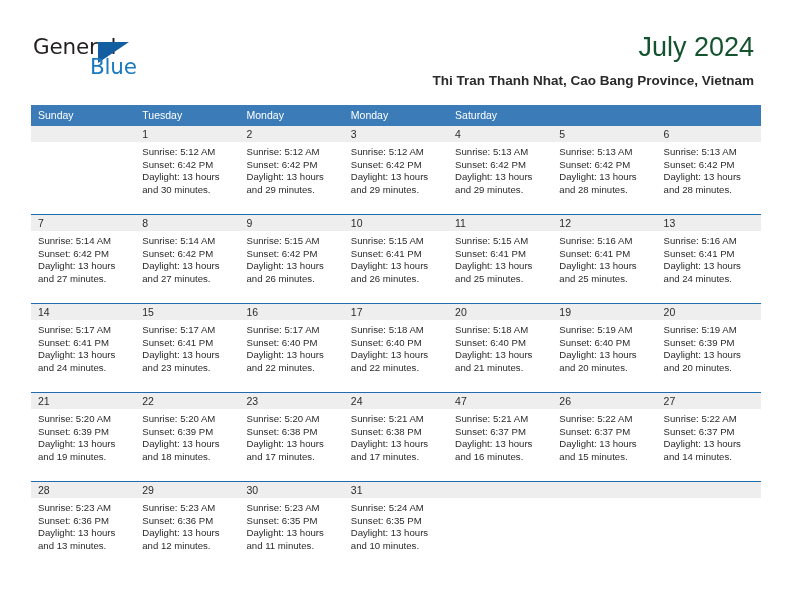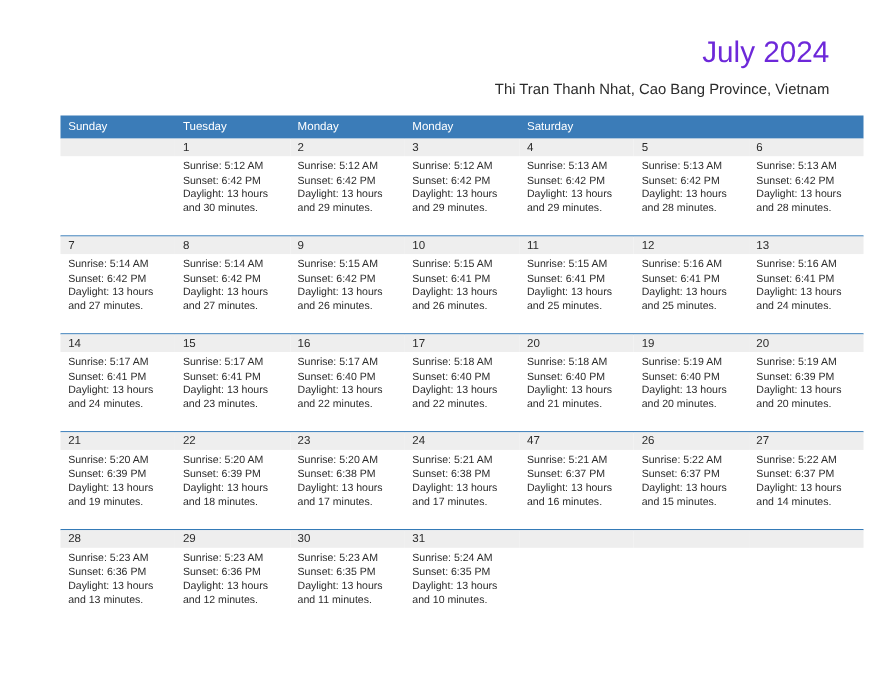--- a/index.html
+++ b/index.html
@@ -69,41 +69,40 @@
   }
 
   .title-block {
     position: absolute;
     right: 38px;
     top: 30px;
     text-align: right;
   }
   .cal-title {
     font-size: 27px;
-    color: #6d28d9;
+    color: #14532d;
     font-weight: 400;
     line-height: 34px;
     white-space: nowrap;
   }
   .cal-subtitle {
     margin-top: 8px;
     font-size: 13.5px;
     color: #2b2b2b;
-    font-weight: 400;
+    font-weight: 700;
     line-height: 17px;
     white-space: nowrap;
   }
 
   
   .calendar {
     position: absolute;
     left: 31px;
     top: 105px;
     width: 730px;
-    margin-left: 24px;
   }
 
   .weekday-row {
     display: flex;
     background: #3b7cb8;
     height: 21px;
   }
   .weekday-cell {
     width: 104.28px;
     box-sizing: border-box;
@@ -153,20 +152,25 @@
     white-space: nowrap;
   }
 </style>
 </head>
 <body>
 
 <div class="page">
 
   <div class="header">
 
+    <div class="logo">
+      <span class="logo-general">General</span>
+      <span class="logo-triangle"></span>
+      <span class="logo-blue">Blue</span>
+    </div>
 
     <div class="title-block">
       <div class="cal-title">July 2024</div>
       <div class="cal-subtitle">Thi Tran Thanh Nhat, Cao Bang Province, Vietnam</div>
     </div>
 
   </div>
 
   <div class="calendar">
     <div class="weekday-row" id="weekday-row">

